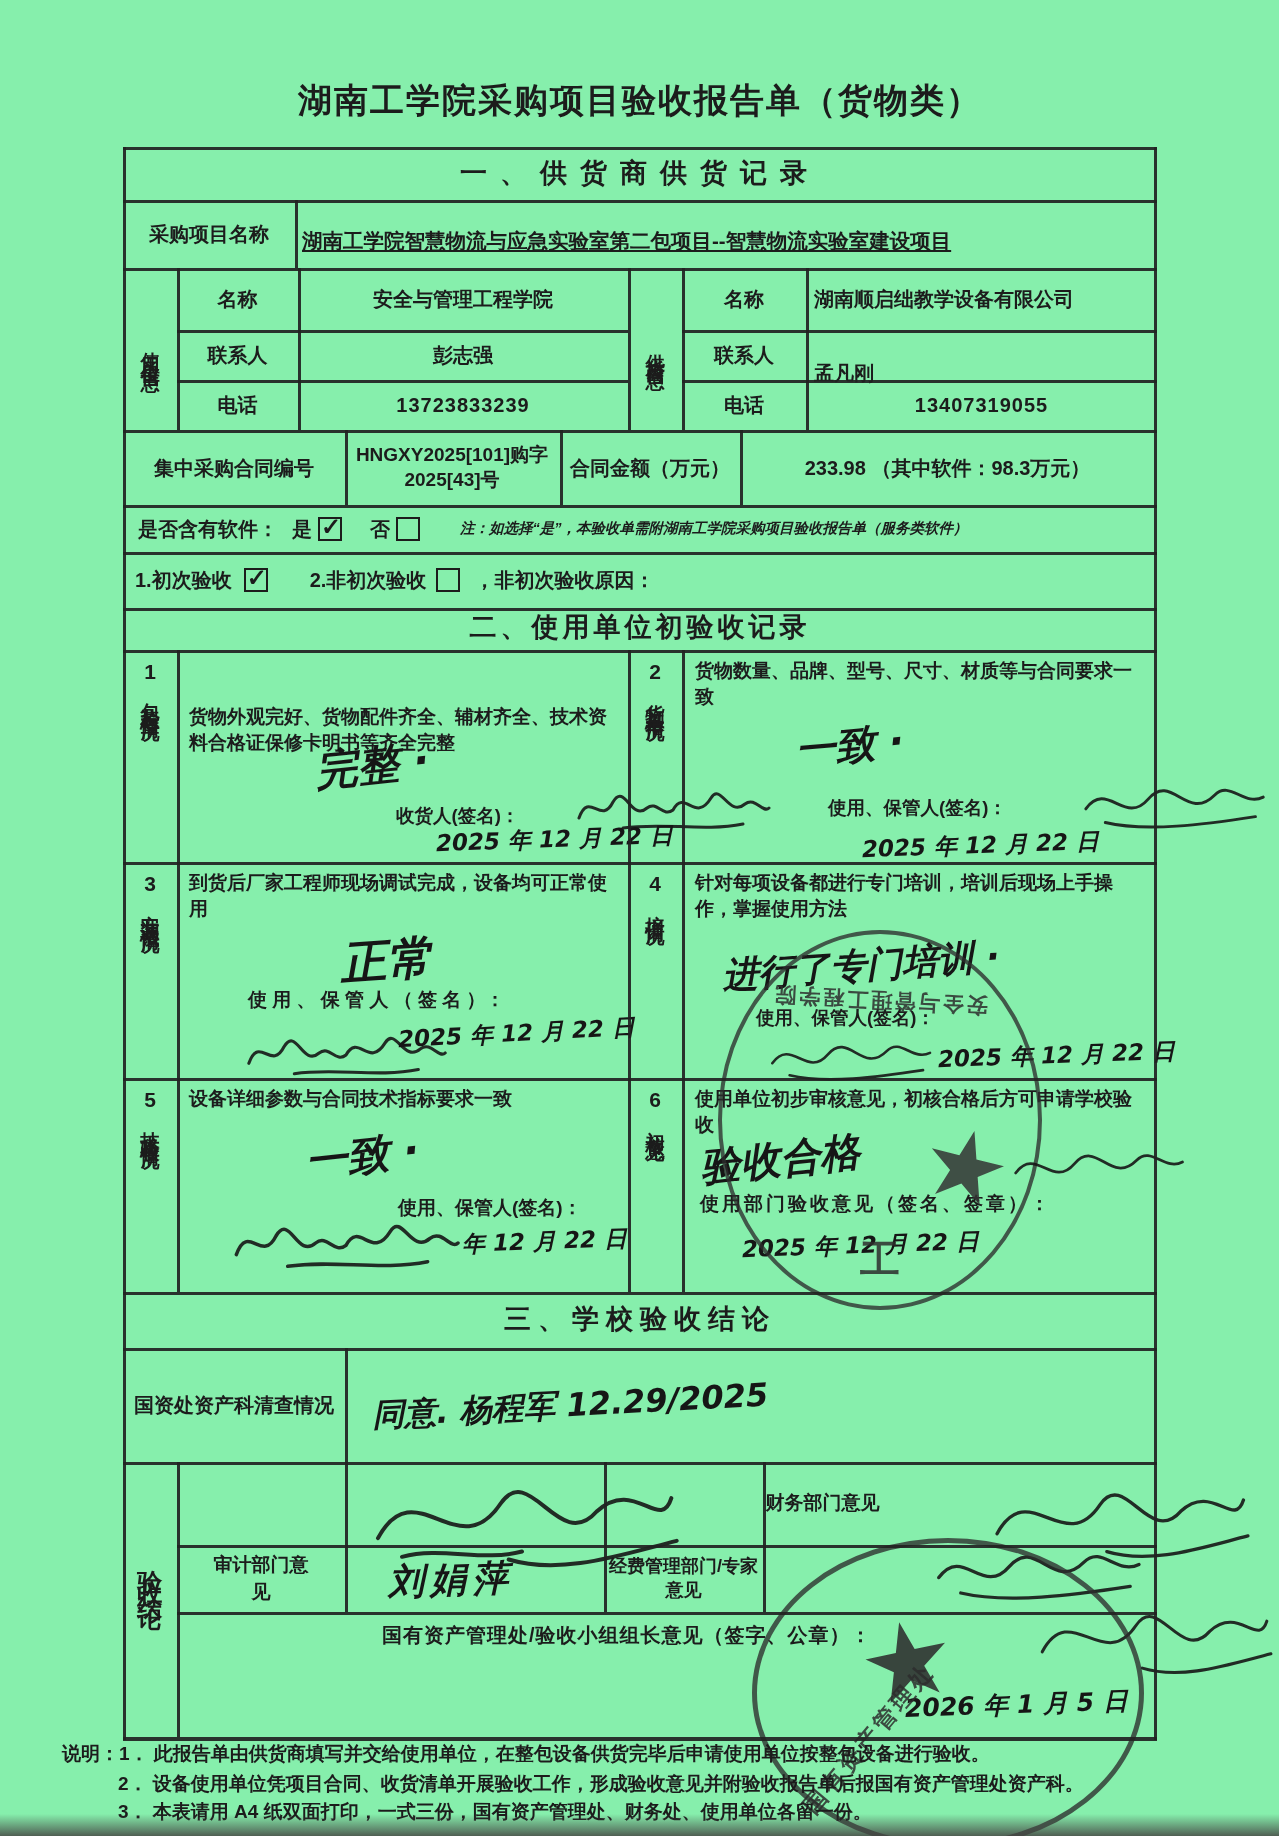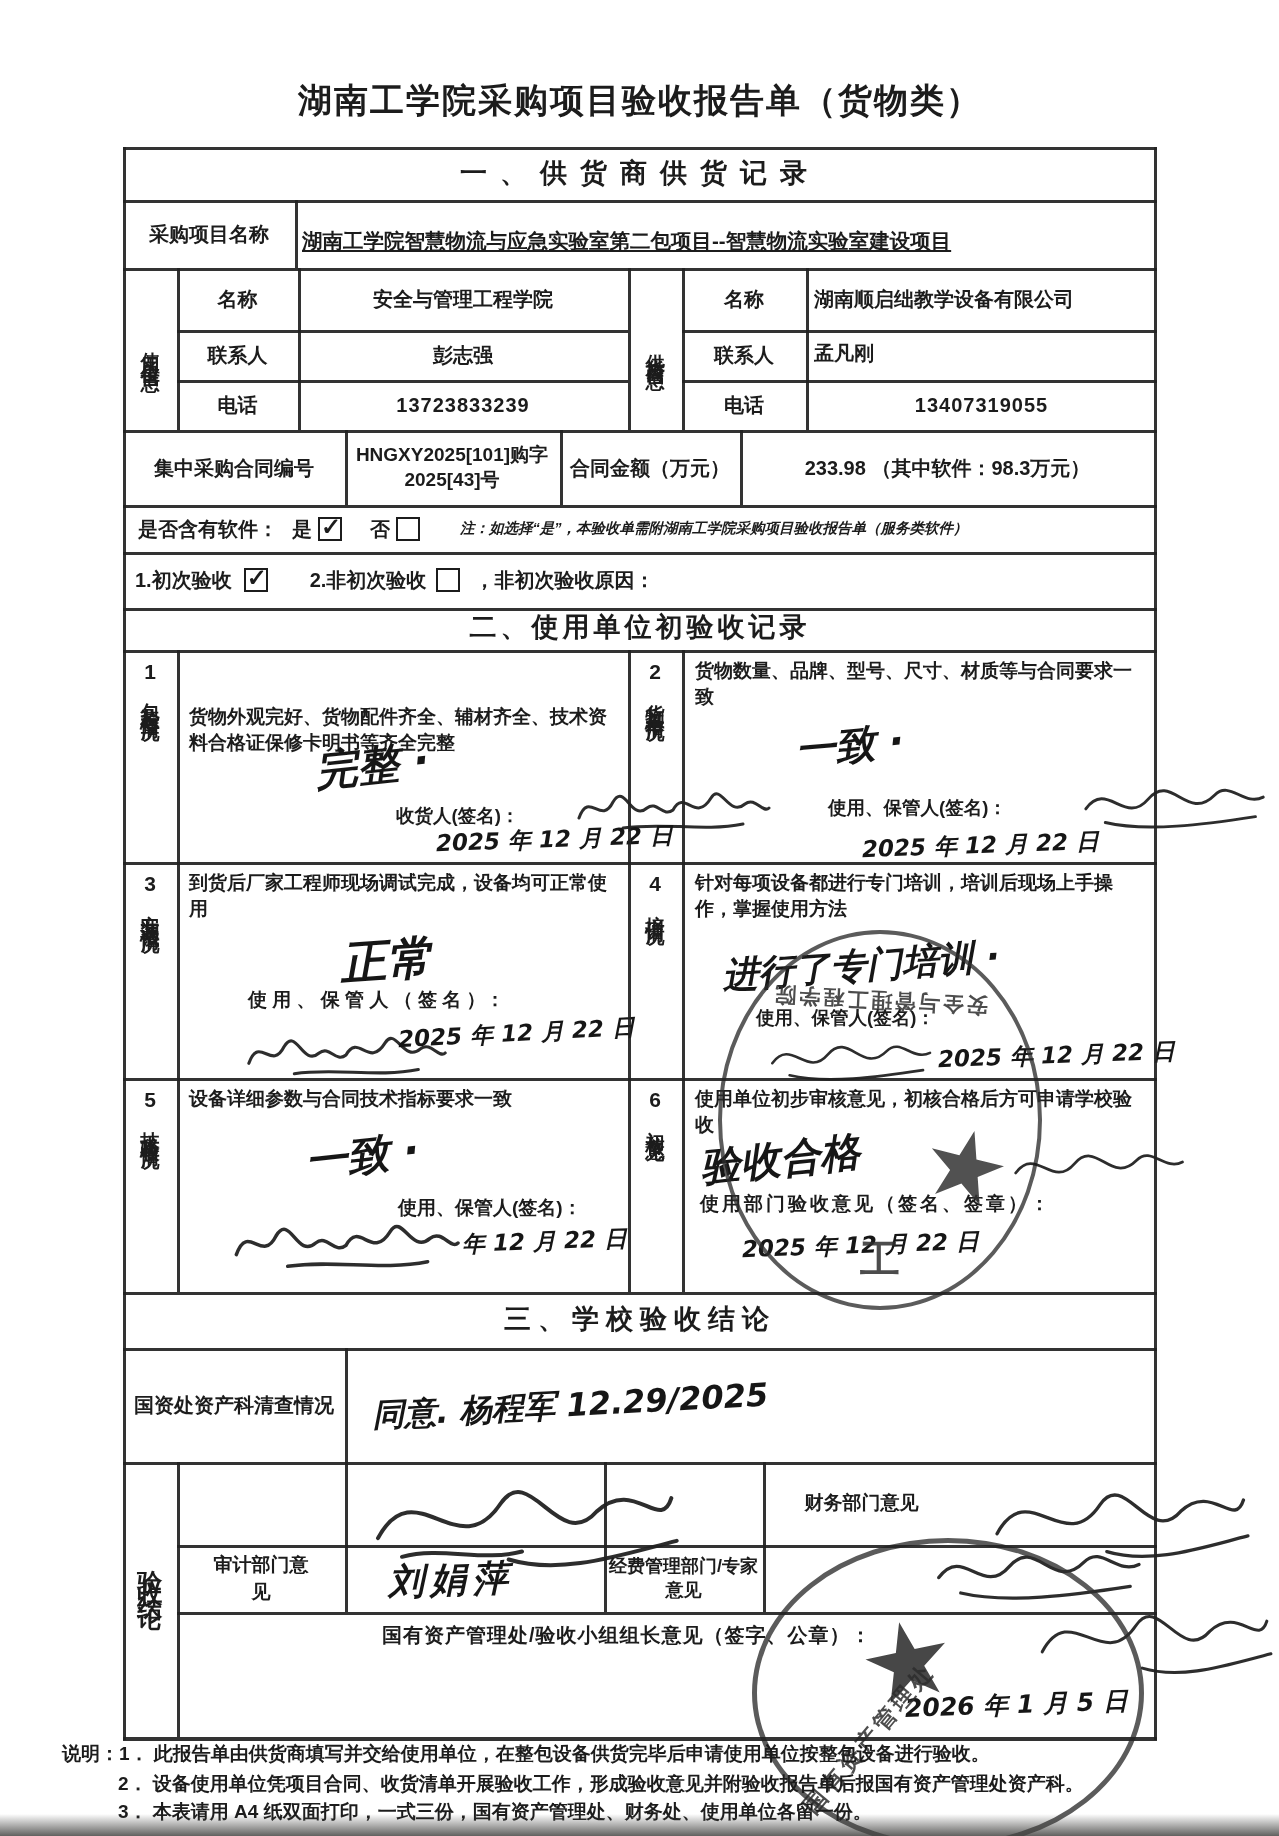--- a/index.html
+++ b/index.html
@@ -1,16 +1,16 @@
 <!DOCTYPE html>
 <html><head>
 <meta charset="utf-8">
 <style>
   html,body{margin:0;padding:0;background:#e8e8e6;}
-  #page{position:relative;width:1279px;height:1836px;margin:0 auto;background:#ffffff;
+  #page{position:relative;width:1279px;height:1836px;margin:0 auto;background:#86efac;
         overflow:hidden;font-family:"Liberation Sans",sans-serif;color:#1c1c1c;}
   .t{position:absolute;font-weight:700;line-height:1.3;}
   .c{display:flex;align-items:center;justify-content:center;text-align:center;}
   .ln{position:absolute;background:#222;opacity:.92;}
   .vlab{writing-mode:vertical-rl;text-orientation:upright;letter-spacing:4px;font-weight:700;}
   .numcol{position:absolute;display:flex;flex-direction:column;align-items:center;padding-top:10px;font-weight:700;}
   .numcol .num{font-size:21px;margin-bottom:4px;}
   .hand{position:absolute;font-family:"DejaVu Sans",sans-serif;font-style:italic;font-weight:700;color:#161616;white-space:nowrap;}
   .cbx{display:inline-block;width:20px;height:20px;border:2.5px solid #1c1c1c;position:relative;vertical-align:-4px;margin:0 6px;}
   .cbx .tick{position:absolute;top:-8px;left:1px;font-size:24px;font-weight:700;font-style:normal;}
@@ -41,21 +41,21 @@
   <div class="t c lbl" style="left:310px;top:270px;width:306px;height:58px;">安全与管理工程学院</div>
   <div class="t c lbl" style="left:177px;top:330px;width:121px;height:50px;">联系人</div>
   <div class="t c lbl" style="left:300px;top:330px;width:326px;height:50px;">彭志强</div>
   <div class="t c lbl" style="left:177px;top:380px;width:121px;height:50px;">电话</div>
   <div class="t c lbl" style="left:300px;top:380px;width:326px;height:50px;letter-spacing:1px;">13723833239</div>
 
   <div class="t vlab c" style="left:628px;top:268px;width:54px;height:162px;font-size:19px;">供货商信息</div>
   <div class="t c lbl" style="left:682px;top:268px;width:124px;height:62px;">名称</div>
   <div class="t lbl" style="left:814px;top:286px;width:340px;height:30px;">湖南顺启绌教学设备有限公司</div>
   <div class="t c lbl" style="left:682px;top:330px;width:124px;height:50px;">联系人</div>
-  <div class="t lbl" style="left:814px;top:340px;width:200px;height:30px;">孟凡刚</div>
+  <div class="t lbl" style="left:814px;top:360px;width:200px;height:30px;">孟凡刚</div>
   <div class="t c lbl" style="left:682px;top:380px;width:124px;height:50px;">电话</div>
   <div class="t c lbl" style="left:806px;top:380px;width:351px;height:50px;letter-spacing:1px;">13407319055</div>
 
   <div class="t c lbl" style="left:123px;top:430px;width:222px;height:75px;">集中采购合同编号</div>
   <div class="t c" style="left:352px;top:434px;width:200px;height:68px;font-size:19px;word-break:break-all;">HNGXY2025[101]购字2025[43]号</div>
   <div class="t c lbl" style="left:560px;top:430px;width:180px;height:75px;">合同金额（万元）</div>
   <div class="t c lbl" style="left:745px;top:430px;width:405px;height:75px;">233.98 （其中软件：98.3万元）</div>
 
   <div class="t" style="left:138px;top:505px;width:1015px;height:47px;display:flex;align-items:center;">
     <span class="lbl">是否含有软件：</span>
@@ -186,21 +186,21 @@
 
   <div class="t vlab c" style="left:123px;top:1474px;width:54px;height:200px;font-size:25px;letter-spacing:12px;">验收结论</div>
 
   <div class="sig" style="left:362px;top:1452px;width:320px;height:135px;">
     <svg viewBox="0 0 240 100">
         <path d="M12,64 C40,12 72,86 104,38 C126,6 148,76 176,44 C204,18 224,60 232,34"></path>
         <path d="M110,80 C150,92 196,76 236,66"></path>
         <path d="M30,78 C60,70 90,82 120,74"></path>
       </svg>
   </div>
-  <div class="t c desc" style="left:763px;top:1462px;width:197px;height:83px;text-align:right;">财务部门意见</div>
+  <div class="t c desc" style="left:724px;top:1462px;width:197px;height:83px;text-align:right;">财务部门意见</div>
   <div class="sig" style="left:978px;top:1462px;width:280px;height:112px;">
     <svg viewBox="0 0 240 100">
         <path d="M12,64 C40,12 72,86 104,38 C126,6 148,76 176,44 C204,18 224,60 232,34"></path>
         <path d="M110,80 C150,92 196,76 236,66"></path>
       </svg>
   </div>
 
   <div class="t c desc" style="left:177px;top:1545px;width:168px;height:67px;padding:0 28px;box-sizing:border-box;">审计部门意见</div>
   <div class="hand" style="left:388px;top:1556px;font-size:36px;letter-spacing:6px;transform:rotate(-2deg);">刘娟萍</div>
   <div class="t c" style="left:604px;top:1545px;width:159px;height:67px;font-size:18px;font-weight:700;">经费管理部门/专家意见</div>

